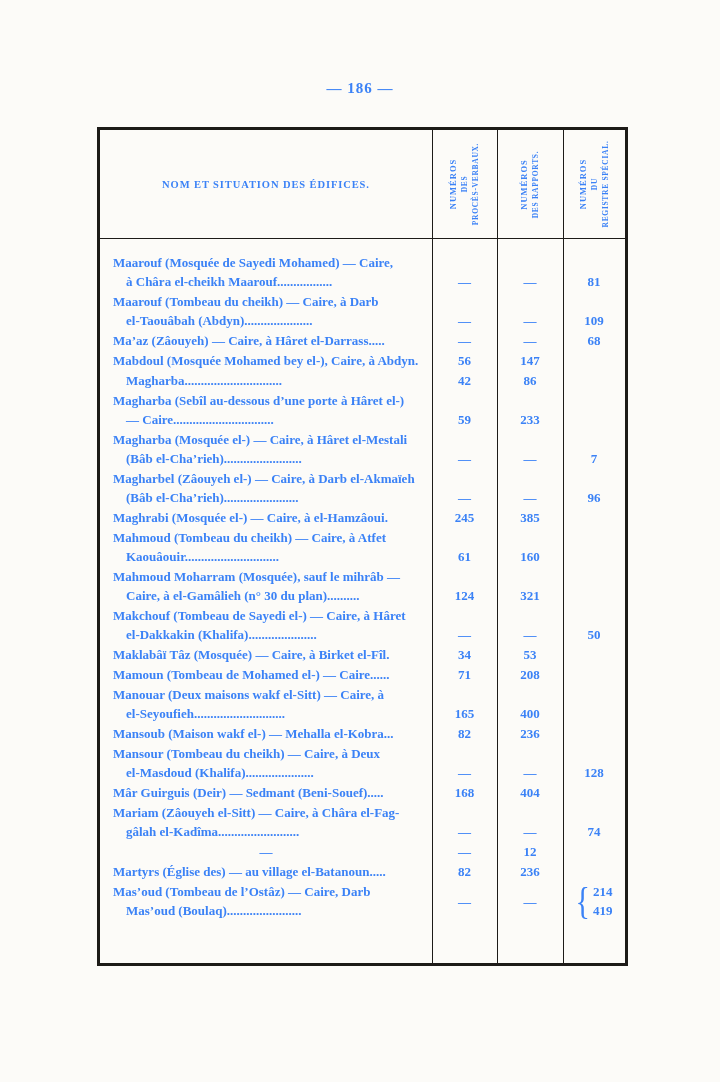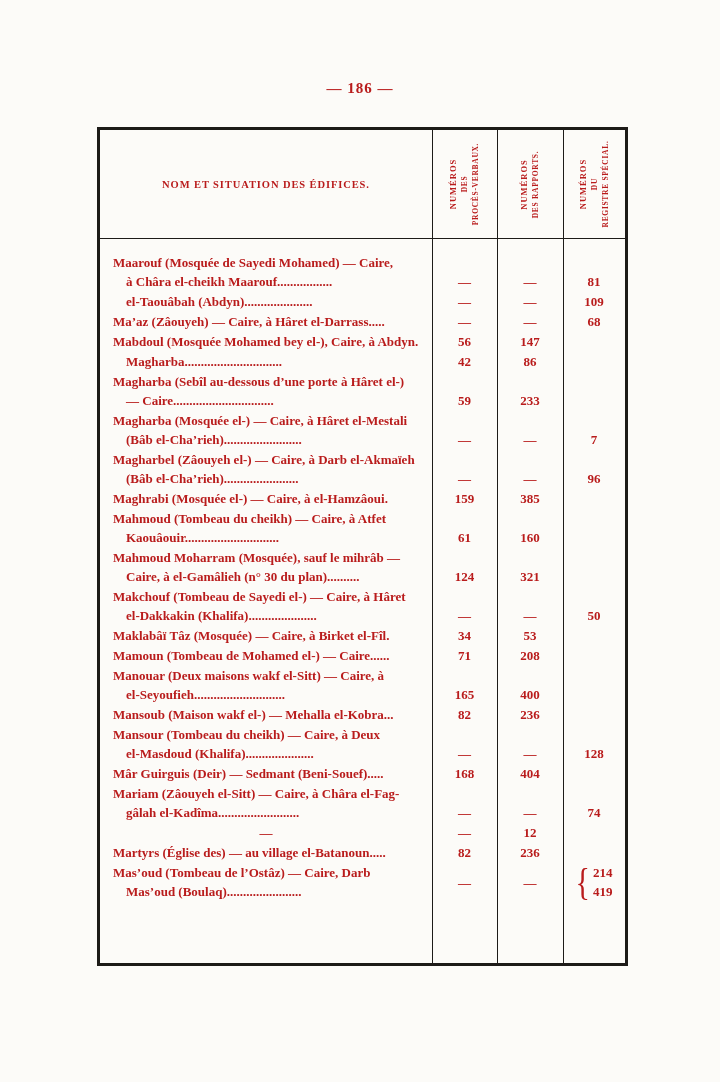--- a/index.html
+++ b/index.html
@@ -1,21 +1,21 @@
 <!DOCTYPE html>
 <html><head>
 <meta charset="utf-8">
 <style>
   html,body { margin:0; padding:0; background:#e9e7e2; }
   .page {
     position:relative;
     width:720px; height:1082px;
     margin:0 auto;
     background:#fcfbf8;
-    color:#b91c1c;
+    color:#3b82f6;
     font-family:"Liberation Serif","DejaVu Serif",serif;
     overflow:hidden;
   }
   .page-number {
     position:absolute; top:80px; left:0; width:100%;
     text-align:center;
     font-size:15px; font-weight:700; letter-spacing:1px;
   }
   .tablebox {
     position:absolute;
@@ -114,20 +114,21 @@
           <div class="cell name">
             <div class="ln">Maarouf (Mosquée de Sayedi Mohamed) — Caire,</div>
             <div class="ln cont">à Châra el-cheikh Maarouf.................</div>
           </div>
           <div class="cell num">—</div>
           <div class="cell num">—</div>
           <div class="cell num">81</div>
         </div>
         <div class="row">
           <div class="cell name">
+            <div class="ln">Maarouf (Tombeau du cheikh) — Caire, à Darb</div>
             <div class="ln cont">el-Taouâbah (Abdyn).....................</div>
           </div>
           <div class="cell num">—</div>
           <div class="cell num">—</div>
           <div class="cell num">109</div>
         </div>
         <div class="row">
           <div class="cell name">
             <div class="ln">Ma’az (Zâouyeh) — Caire, à Hâret el-Darrass.....</div>
           </div>
@@ -175,21 +176,21 @@
             <div class="ln cont">(Bâb el-Cha’rieh).......................</div>
           </div>
           <div class="cell num">—</div>
           <div class="cell num">—</div>
           <div class="cell num">96</div>
         </div>
         <div class="row">
           <div class="cell name">
             <div class="ln">Maghrabi (Mosquée el-) — Caire, à el-Hamzâoui.</div>
           </div>
-          <div class="cell num">159</div>
+          <div class="cell num">245</div>
           <div class="cell num">385</div>
           <div class="cell num"></div>
         </div>
         <div class="row">
           <div class="cell name">
             <div class="ln">Mahmoud (Tombeau du cheikh) — Caire, à Atfet</div>
             <div class="ln cont">Kaouâouir.............................</div>
           </div>
           <div class="cell num">61</div>
           <div class="cell num">160</div>

